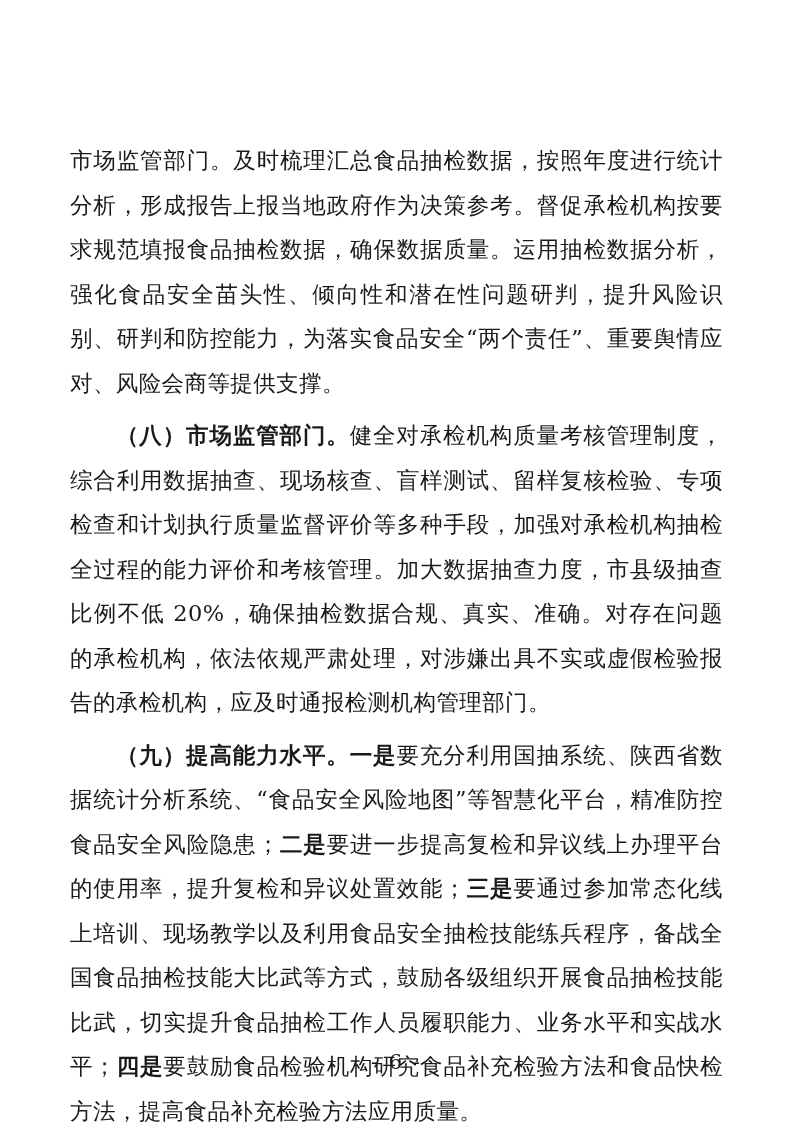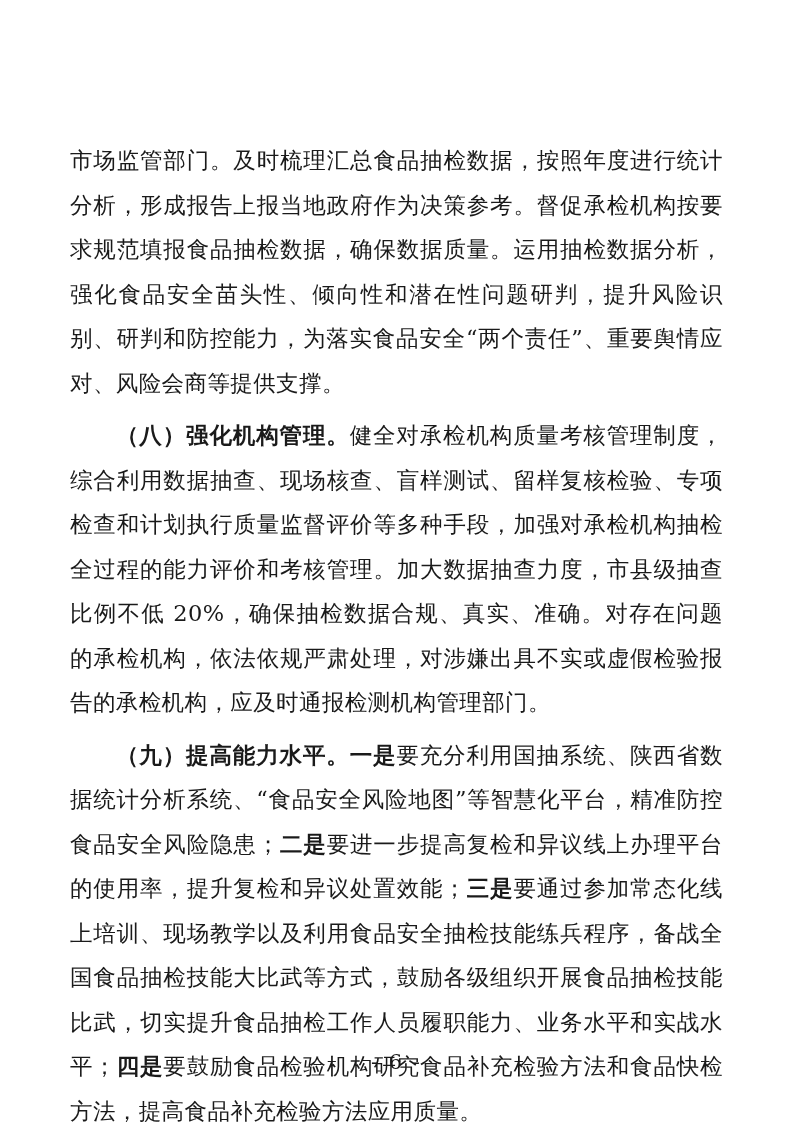--- a/index.html
+++ b/index.html
@@ -54,18 +54,18 @@
     color: #1a1a1a;
     letter-spacing: 2px;
   }
 </style>
 </head>
 <body>
 
 <div class="page">
   <div class="doc-body" id="doc-body">
       <p class="para"><span>市场监管部门。及时梳理汇总食品抽检数据，按照年度进行统计分析，形成报告上报当地政府作为决策参考。督促承检机构按要求规范填报食品抽检数据，确保数据质量。运用抽检数据分析，强化食品安全苗头性、倾向性和潜在性问题研判，提升风险识别、研判和防控能力，为落实食品安全“两个责任”、重要舆情应对、风险会商等提供支撑。</span></p>
-      <p class="para indent2"><span class="bold">（八）强化机构管理。</span><span>健全对承检机构质量考核管理制度，综合利用数据抽查、现场核查、盲样测试、留样复核检验、专项检查和计划执行质量监督评价等多种手段，加强对承检机构抽检全过程的能力评价和考核管理。加大数据抽查力度，市县级抽查比例不低 20%，确保抽检数据合规、真实、准确。对存在问题的承检机构，依法依规严肃处理，对涉嫌出具不实或虚假检验报告的承检机构，应及时通报检测机构管理部门。</span></p>
+      <p class="para indent2"><span class="bold">（八）市场监管部门。</span><span>健全对承检机构质量考核管理制度，综合利用数据抽查、现场核查、盲样测试、留样复核检验、专项检查和计划执行质量监督评价等多种手段，加强对承检机构抽检全过程的能力评价和考核管理。加大数据抽查力度，市县级抽查比例不低 20%，确保抽检数据合规、真实、准确。对存在问题的承检机构，依法依规严肃处理，对涉嫌出具不实或虚假检验报告的承检机构，应及时通报检测机构管理部门。</span></p>
       <p class="para indent2"><span class="bold">（九）提高能力水平。</span><span class="bold">一是</span><span>要充分利用国抽系统、陕西省数据统计分析系统、“食品安全风险地图”等智慧化平台，精准防控食品安全风险隐患；</span><span class="bold">二是</span><span>要进一步提高复检和异议线上办理平台的使用率，提升复检和异议处置效能；</span><span class="bold">三是</span><span>要通过参加常态化线上培训、现场教学以及利用食品安全抽检技能练兵程序，备战全国食品抽检技能大比武等方式，鼓励各级组织开展食品抽检技能比武，切实提升食品抽检工作人员履职能力、业务水平和实战水平；</span><span class="bold">四是</span><span>要鼓励食品检验机构研究食品补充检验方法和食品快检方法，提高食品补充检验方法应用质量。</span></p>
       <p class="para indent2"><span class="bold">（十）合理利用样品。</span><span>要按照相关工作规定，督促各承检机构严格按照样品存贮要求合理保存备份样品并详细记录处置台账，同时进一步拓展合格备样利用方式，及时主动将符合捐赠条件的合格样品向</span></p>
     </div>
   <div class="footer">- 6 -</div>
 </div>
 
 </body></html>

